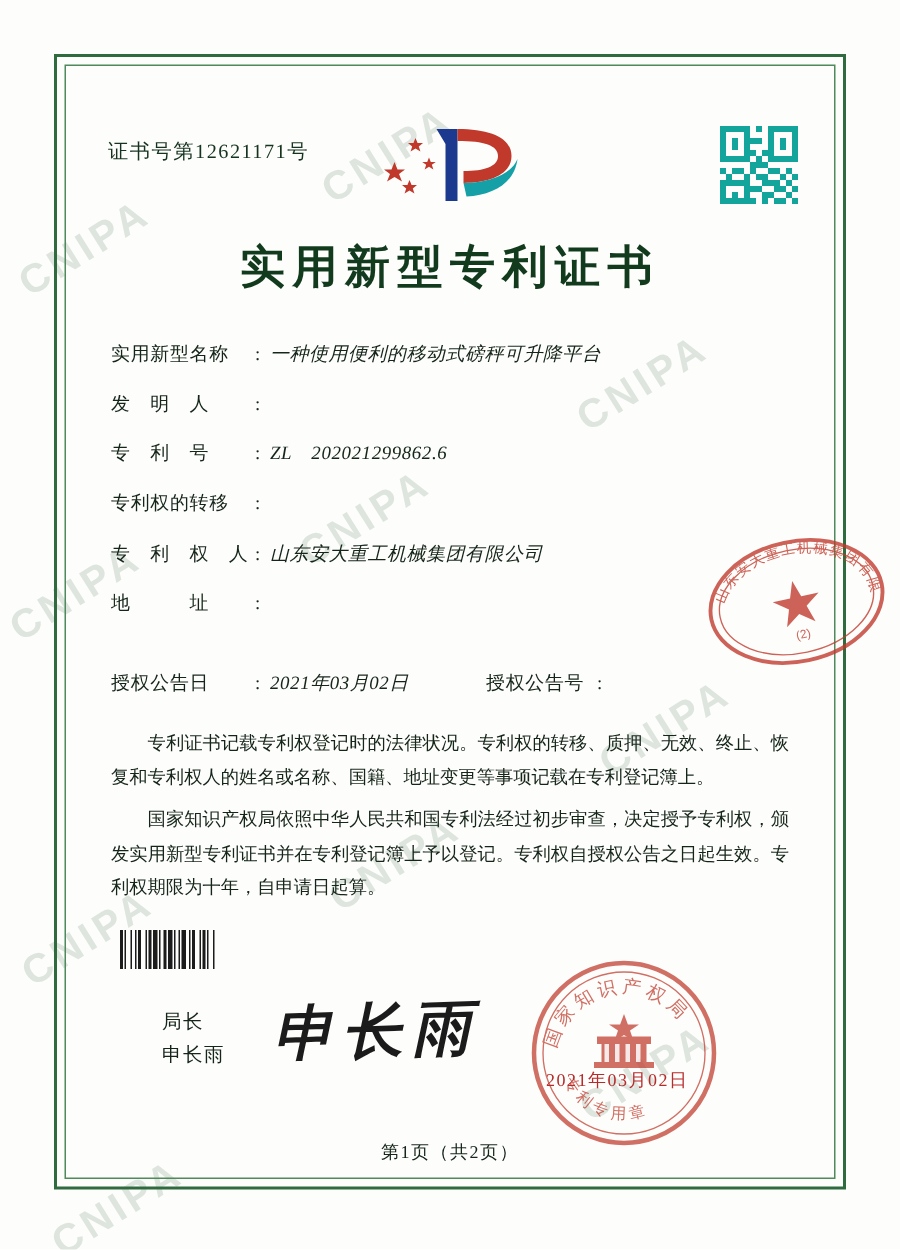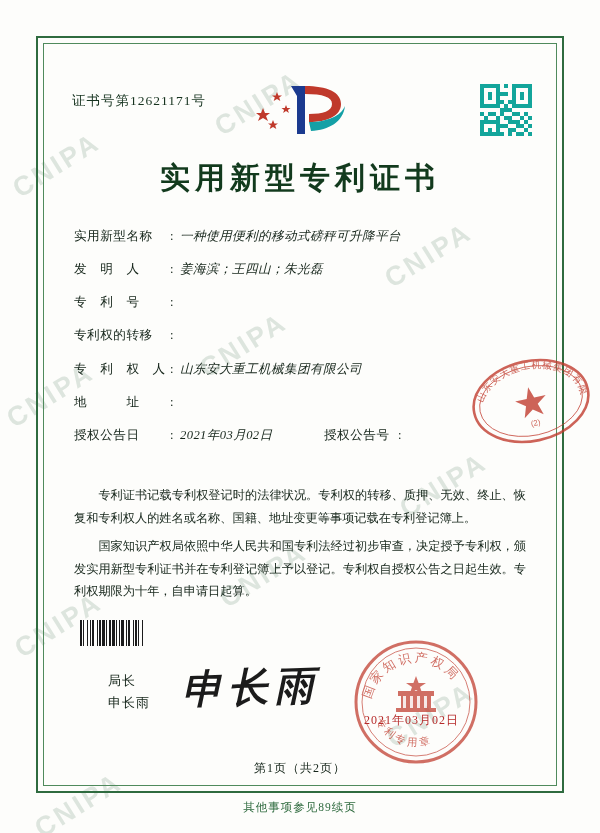--- a/index.html
+++ b/index.html
@@ -133,21 +133,21 @@
     width: 96px;
     flex: 0 0 96px;
     letter-spacing: 0.5px;
     white-space: nowrap;
   }
   .colon { width: 10px; flex: 0 0 10px; }
   .val { flex: 1; letter-spacing: 0.4px; font-style: italic; }
 
   .row-split { display: flex; align-items: baseline; }
   .split-left { display: flex; align-items: center; width: 250px; }
-  .split-right { display: flex; align-items: flex-end; flex: 1; }
+  .split-right { display: flex; align-items: flex-end; flex: 1; margin-top: 20px; }
   .split-right .lbl { width: 74px; flex: 0 0 74px; }
 
   
   .paras {
     position: absolute;
     left: 74px;
     top: 484px;
     width: 452px;
     font-size: 12.2px;
     line-height: 1.85;
@@ -455,25 +455,25 @@
 
   <div class="fields">
     <div class="row">
       <span class="lbl">实用新型名称</span>
       <span class="colon">:</span>
       <span class="val">一种使用便利的移动式磅秤可升降平台</span>
     </div>
     <div class="row">
       <span class="lbl">发　明　人</span>
       <span class="colon">:</span>
-      <span class="val">姜海滨；王四山；朱光磊</span>
     </div>
     <div class="row">
       <span class="lbl">专　利　号</span>
       <span class="colon">:</span>
+      <span class="val">ZL　202021299862.6</span>
     </div>
     <div class="row">
       <span class="lbl">专利权的转移</span>
       <span class="colon">:</span>
     </div>
     <div class="row">
       <span class="lbl">专　利　权　人</span>
       <span class="colon">:</span>
       <span class="val">山东安大重工机械集团有限公司</span>
     </div>
@@ -587,14 +587,13 @@
           <rect x="8" y="-2" width="3" height="12" fill="#f6e2e0"></rect>
           <rect x="-18" y="-7" width="36" height="5"></rect>
           <polygon points="0,-22 2.6,-15 10,-15 4,-11 6.4,-4 0,-8 -6.4,-4 -4,-11 -10,-15 -2.6,-15"></polygon>
         </g>
       </g>
     </svg>
   </div>
   <div class="seal-date">2021年03月02日</div>
 
   <div class="page-no">第1页（共2页）</div>
-  <div class="footer-note">其他事项参见89续页</div>
 </div>
 
 </body></html>

